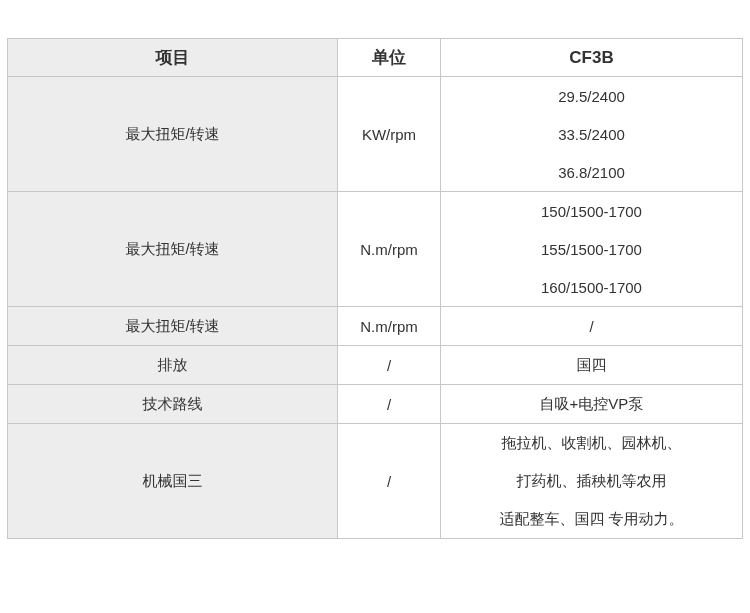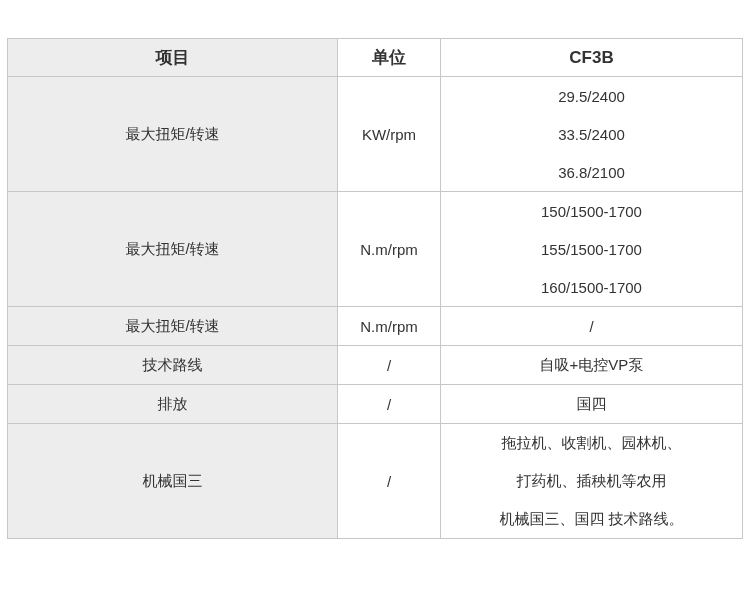--- a/index.html
+++ b/index.html
@@ -100,40 +100,40 @@
 
     <tr>
       <td class="item-col item-cell">最大扭矩/转速</td>
       <td class="unit-cell">N.m/rpm</td>
       <td class="value-cell">
             <div class="line">/</div>
           </td>
     </tr>
 
     <tr>
+      <td class="item-col item-cell">排放</td>
+      <td class="unit-cell">/</td>
+      <td class="value-cell">
+            <div class="line">国四</div>
+          </td>
+    </tr>
+
+    <tr>
       <td class="item-col item-cell">技术路线</td>
       <td class="unit-cell">/</td>
       <td class="value-cell">
             <div class="line">自吸+电控VP泵</div>
-          </td>
-    </tr>
-
-    <tr>
-      <td class="item-col item-cell">排放</td>
-      <td class="unit-cell">/</td>
-      <td class="value-cell">
-            <div class="line">国四</div>
           </td>
     </tr>
 
     <tr>
       <td class="item-col item-cell">机械国三</td>
       <td class="unit-cell">/</td>
       <td class="value-cell">
             <div class="line">拖拉机、收割机、园林机、</div>
             <div class="line">打药机、插秧机等农用</div>
-            <div class="line">机械国三、国四 技术路线。</div>
+            <div class="line">适配整车、国四 专用动力。</div>
           </td>
     </tr>
   </tbody>
   </table>
 
 </div>
 
 </body></html>

